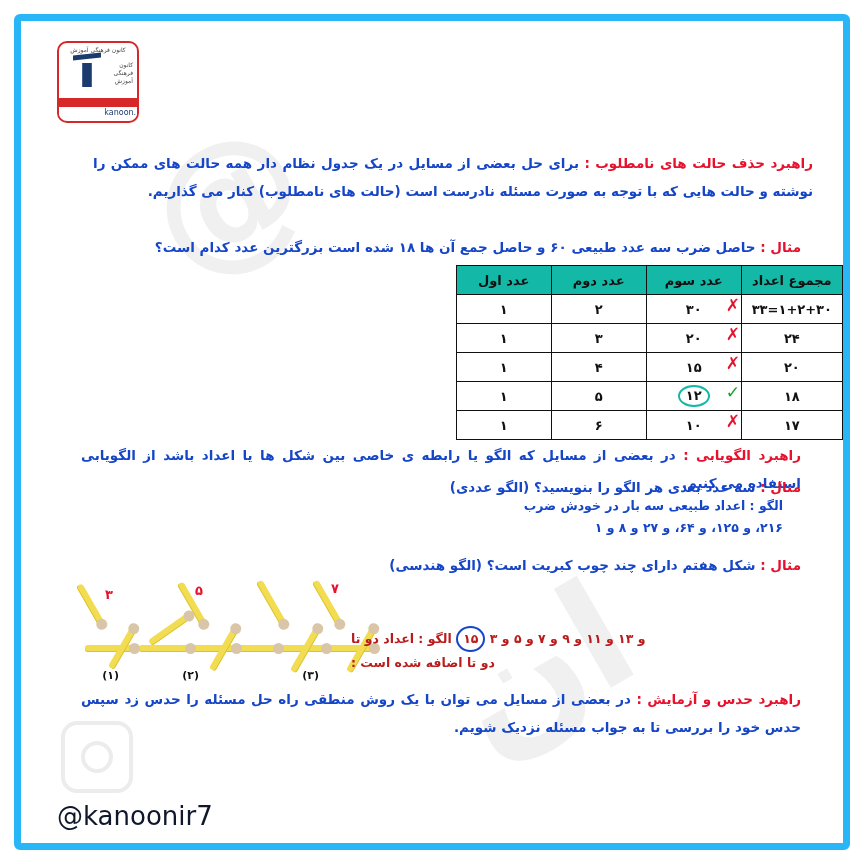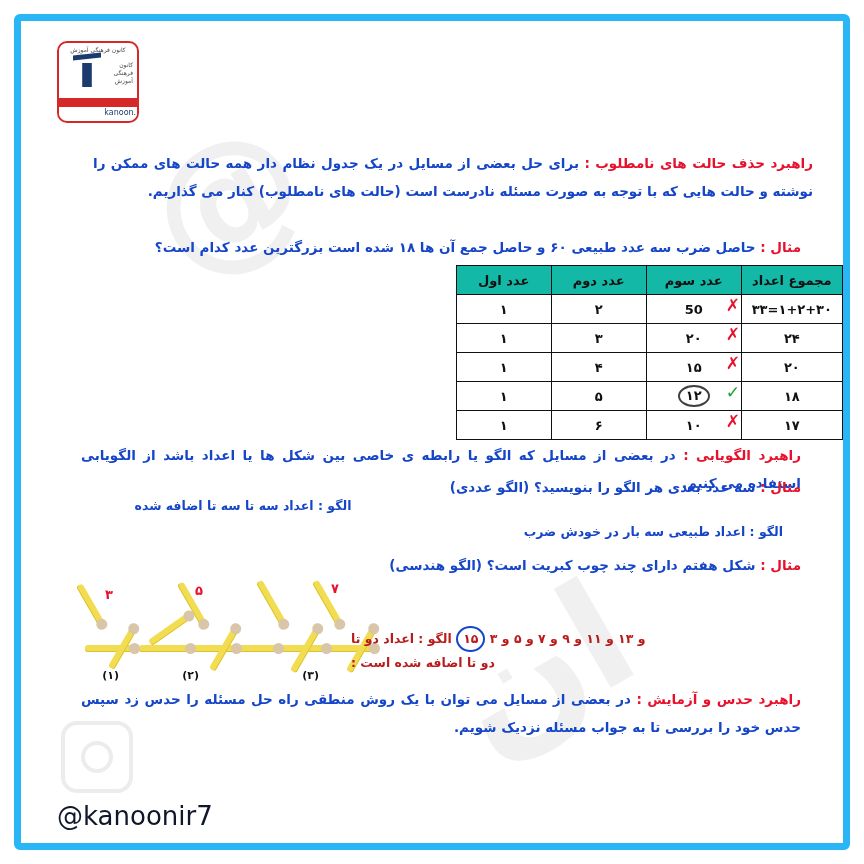--- a/index.html
+++ b/index.html
@@ -127,31 +127,31 @@
     min-width:74px;
   }
   table.tbl th{background:#14b8a6;}
   .mark{
     position:relative;
   }
   .xmark{color:#e8112d;font-weight:bold;font-size:17px;position:absolute;left:-16px;top:0px;}
   .cmark{color:#1aa02c;font-weight:bold;font-size:17px;position:absolute;left:-16px;top:0px;}
   .circled{
     display:inline-block;
-    border:2px solid #404040;
+    border:2px solid #14b8a6;
     border-radius:50%;
     padding:0px 6px;
     line-height:18px;
   }
 
   #tablewrap{left:0;right:0;top:244px;text-align:center;}
 
   #heading2{left:60px;top:420px;width:720px;}
   #example2{left:60px;top:452px;width:720px;text-align:right;}
-  #pattern2-right{right:60px;top:500px;width:330px;text-align:right;font-size:12.5px;line-height:22px;color:#1646c8;font-weight:bold;}
+  #pattern2-right{right:60px;top:474px;width:330px;text-align:right;font-size:12.5px;line-height:22px;color:#1646c8;font-weight:bold;}
   #pattern2-left{left:72px;top:474px;width:300px;text-align:center;font-size:12.5px;line-height:22px;color:#1646c8;font-weight:bold;}
   #example3{left:60px;top:530px;width:720px;text-align:right;}
   #pattern3{left:330px;top:605px;width:310px;text-align:left;font-size:12.5px;line-height:22px;color:#b91c1c;font-weight:bold;}
   .circ-blue{
     display:inline-block;border:2px solid #1646c8;border-radius:50%;padding:0 5px;
   }
   #heading3{left:60px;top:664px;width:720px;}
 
   
   .figs{position:absolute;left:60px;top:560px;width:300px;height:110px;}
@@ -219,21 +219,21 @@
             <tr>
               <th>مجموع اعداد</th>
               <th>عدد سوم</th>
               <th>عدد دوم</th>
               <th>عدد اول</th>
             </tr>
           </thead>
           <tbody>
             <tr>
               <td class="mark"><span class="xmark">✗</span><span>۱+۲+۳۰=۳۳</span></td>
-              <td>50</td>
+              <td>۳۰</td>
               <td>۲</td>
               <td>۱</td>
             </tr>
             <tr>
               <td class="mark"><span class="xmark">✗</span><span>۲۴</span></td>
               <td>۲۰</td>
               <td>۳</td>
               <td>۱</td>
             </tr>
             <tr>
@@ -263,24 +263,24 @@
         <span class="blue">در بعضی از مسایل که الگو یا رابطه ی خاصی بین شکل ها یا اعداد باشد از الگویابی استفاده می کنیم.</span>
       </div>
 
       <div class="block para" id="example2">
         <span class="red">مثال :</span>
         <span class="blue">سه عدد بعدی هر الگو را بنویسید؟ (الگو عددی)</span>
       </div>
 
       <div class="block" id="pattern2-right">
         <div>الگو : اعداد طبیعی سه بار در خودش ضرب</div>
+        <div>۲۱۶، و ۱۲۵، و ۶۴، و ۲۷ و ۸ و ۱</div>
       </div>
 
       <div class="block" id="pattern2-left">
-        <div>الگو : اعداد سه تا سه تا اضافه شده</div>
       </div>
 
       <div class="block para" id="example3">
         <span class="red">مثال :</span>
         <span class="blue">شکل هفتم دارای چند چوب کبریت است؟ (الگو هندسی)</span>
       </div>
 
       <div class="figs">
 
         <div>

